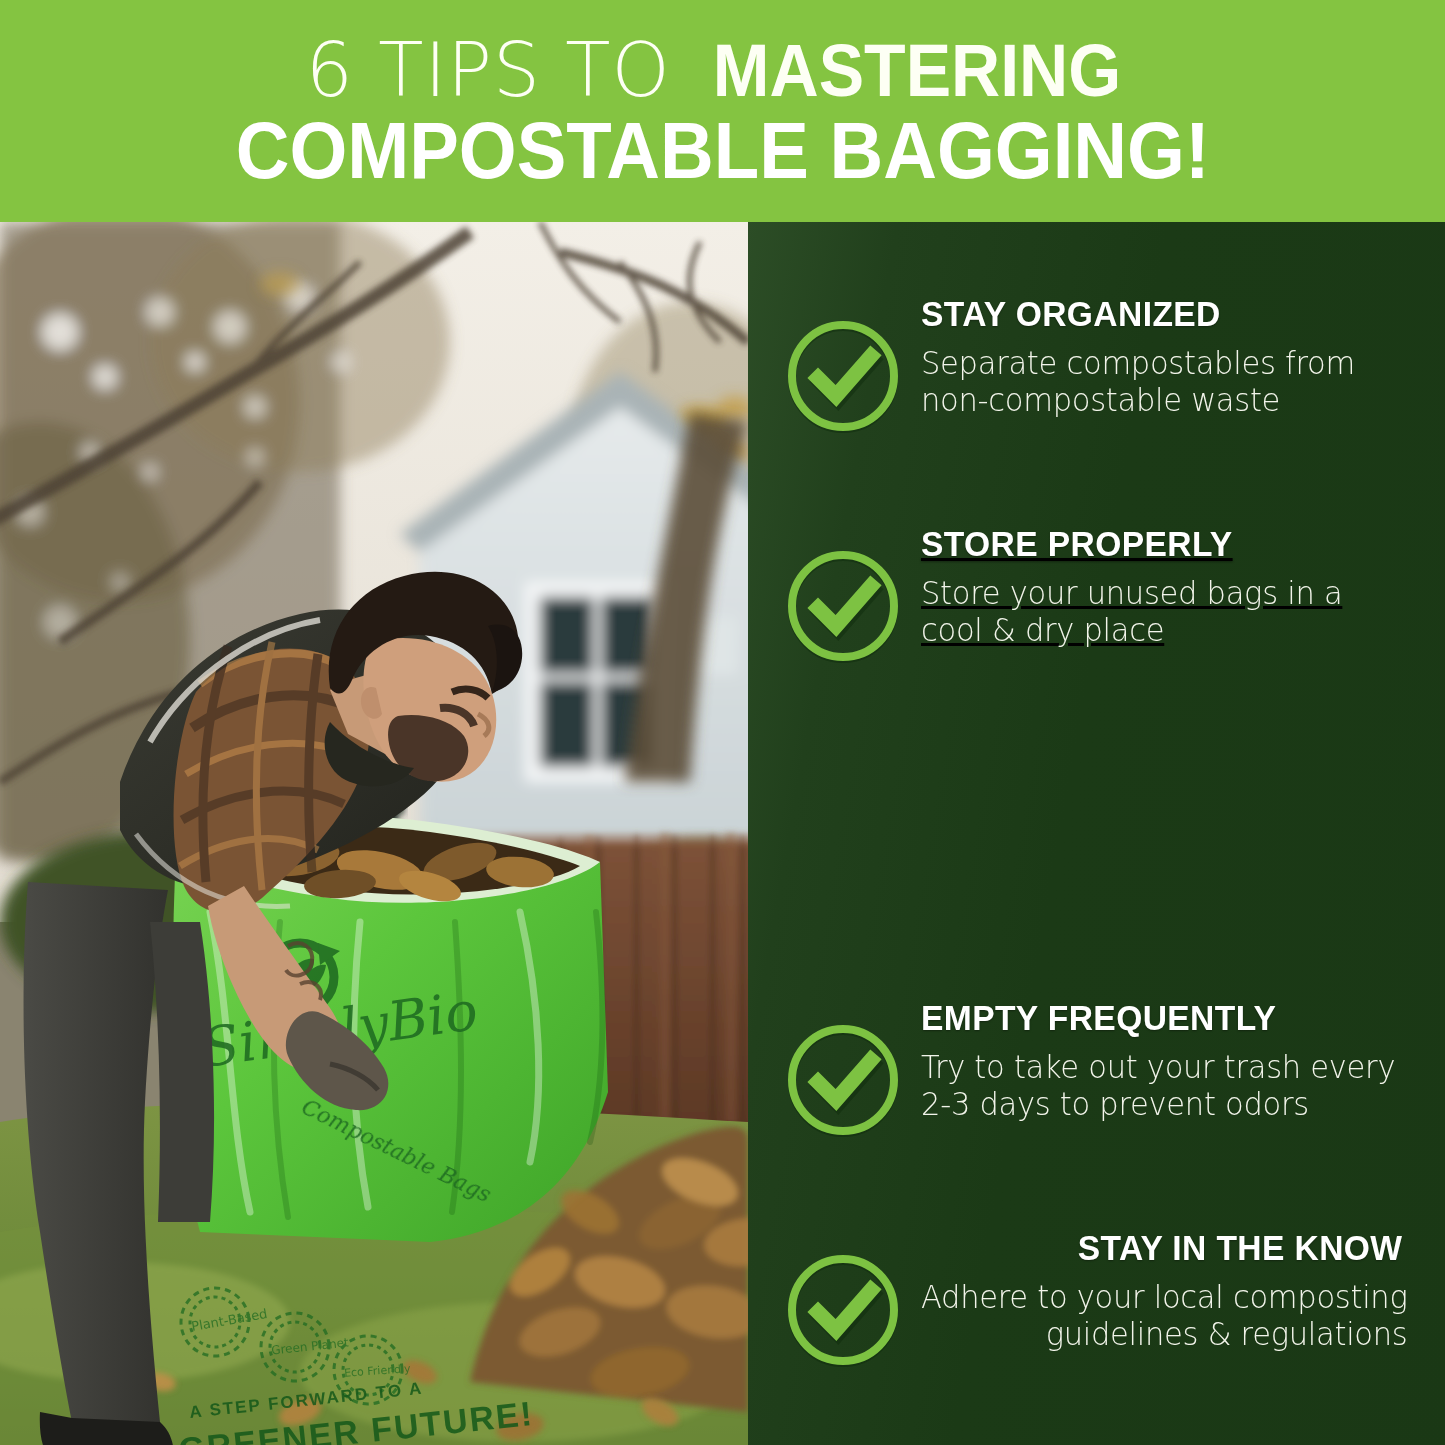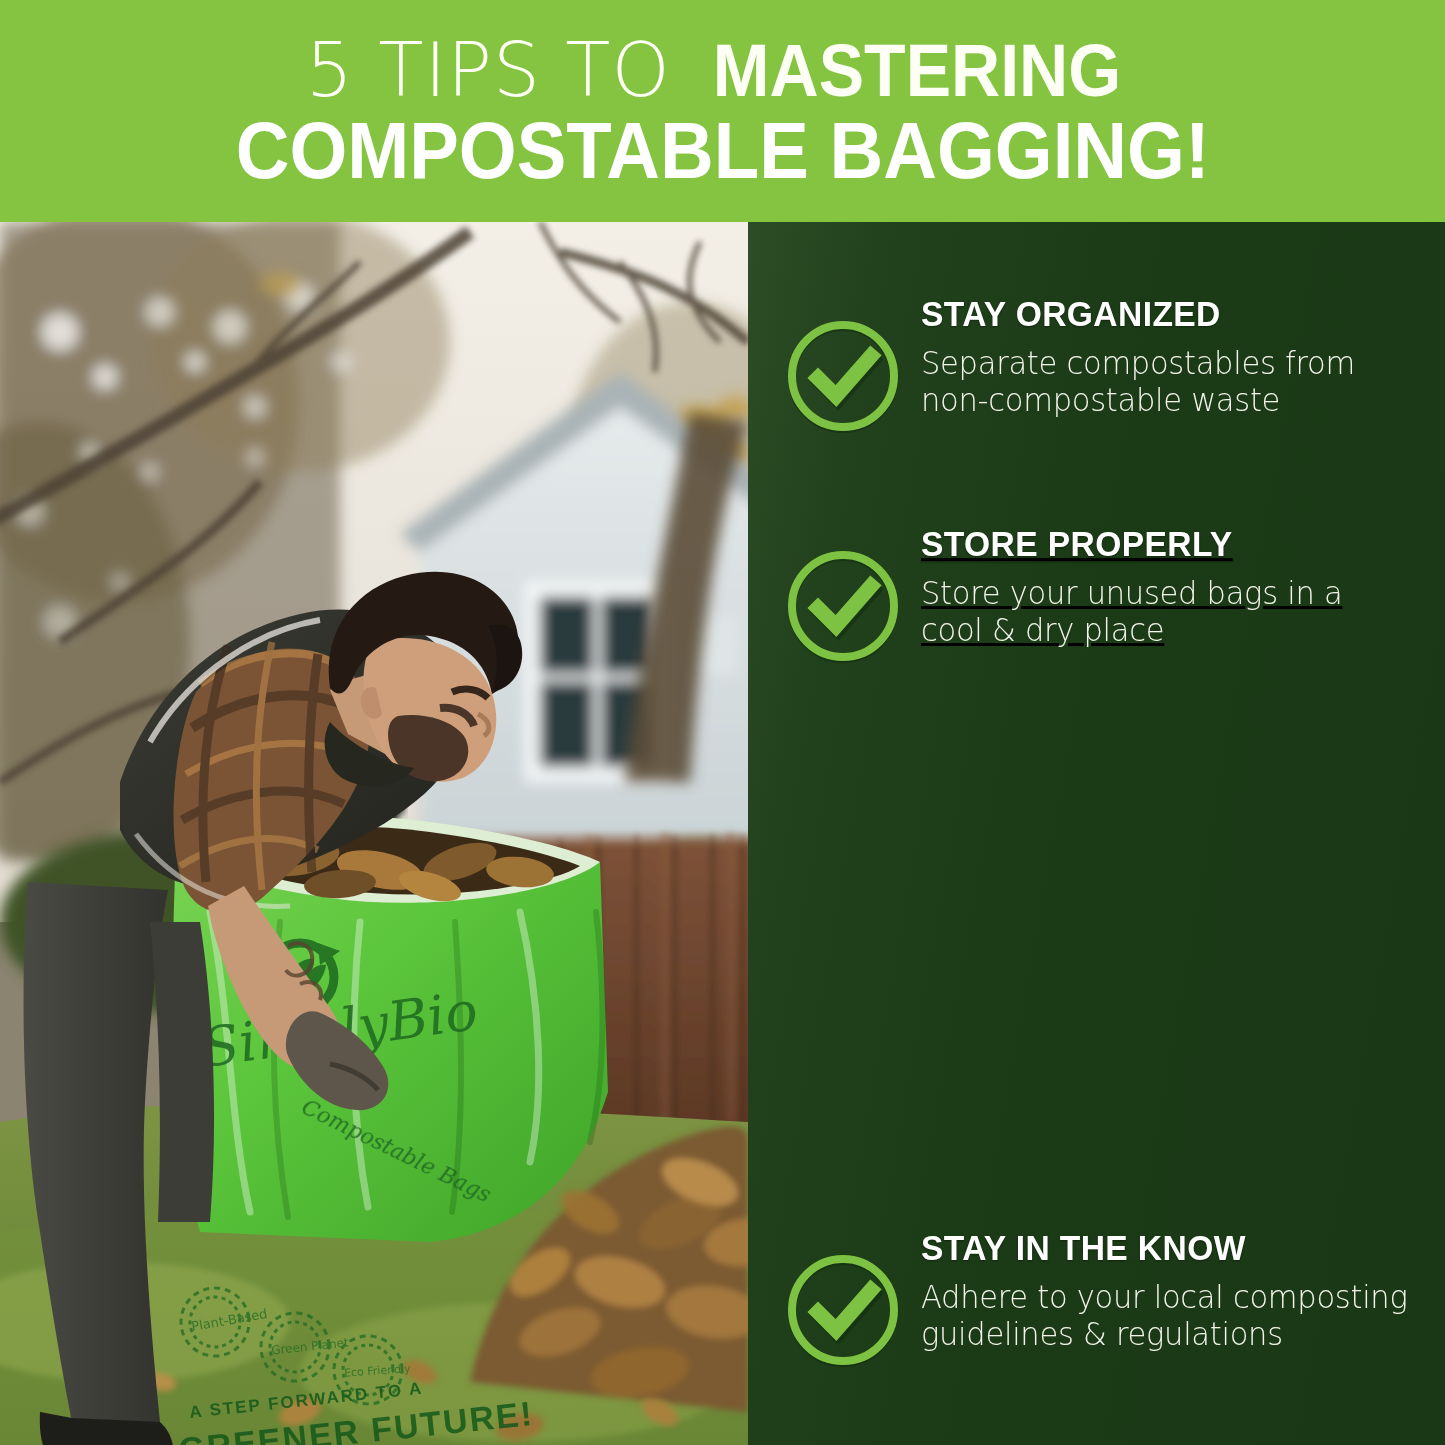--- a/index.html
+++ b/index.html
@@ -83,21 +83,21 @@
     position:absolute;
     left:37px;
     width:660px;
     display:flex;
     align-items:flex-start;
   }
   .tip-0 { top:68px; }
   .tip-1 { top:298px;text-decoration:underline; }
   .tip-2 { top:542px; }
   .tip-3 { top:772px; }
-  .tip-4 { top:1002px; }
+  .tip-4 { top:1002px;text-align:right; }
 
   .check-wrap {
     position:relative;
     flex:0 0 auto;
     width:116px; height:116px;
     margin-top:28px;
   }
   .check-wrap svg { display:block; }
 
   .tip-text {
@@ -130,21 +130,21 @@
   }
   .tip-body .ln { display:block; white-space:nowrap; }
 </style>
 </head>
 <body>
 
 <div class="poster">
 
   <div class="header">
     <div class="title-line1">
-      <span class="light">5 TIPS TO </span><span class="bold">MASTERING</span>
+      <span class="light">6 TIPS TO </span><span class="bold">MASTERING</span>
     </div>
     <div class="title-line2">COMPOSTABLE BAGGING!</div>
   </div>
 
   <div class="photo">
     <svg viewBox="0 0 748 1223" xmlns="http://www.w3.org/2000/svg">
       <defs>
         <linearGradient id="skyG" x1="0" y1="0" x2="0" y2="1">
           <stop offset="0" stop-color="#f3efe7"></stop>
           <stop offset="1" stop-color="#e3ddd2"></stop>
@@ -470,20 +470,37 @@
         <div class="tip-text">
           <div class="tip-title">STORE PROPERLY</div>
           <div class="tip-body">
             <span class="ln">Store your unused bags in a</span>
             <span class="ln">cool &amp; dry place</span>
           </div>
         </div>
       </div>
 
 
+      <div class="tip tip-3">
+        <div class="check-wrap">
+          <svg width="116" height="116" viewBox="0 0 116 116" xmlns="http://www.w3.org/2000/svg">
+            <circle cx="58" cy="60" r="51" fill="none" stroke="#0d2b0c" stroke-width="8" opacity="0.5"></circle>
+            <circle cx="58" cy="58" r="51" fill="none" stroke="#7dc242" stroke-width="8"></circle>
+            <path d="M33 60 L 51 78 L 86 38" fill="none" stroke="#0d2b0c" stroke-width="15" stroke-linecap="square" stroke-linejoin="miter" opacity="0.45" transform="translate(2,4)"></path>
+            <path d="M33 60 L 51 78 L 86 38" fill="none" stroke="#7dc242" stroke-width="15" stroke-linecap="square" stroke-linejoin="miter"></path>
+          </svg>
+        </div>
+        <div class="tip-text">
+          <div class="tip-title">EMPTY FREQUENTLY</div>
+          <div class="tip-body">
+            <span class="ln">Try to take out your trash every</span>
+            <span class="ln">2-3 days to prevent odors</span>
+          </div>
+        </div>
+      </div>
 
       <div class="tip tip-4">
         <div class="check-wrap">
           <svg width="116" height="116" viewBox="0 0 116 116" xmlns="http://www.w3.org/2000/svg">
             <circle cx="58" cy="60" r="51" fill="none" stroke="#0d2b0c" stroke-width="8" opacity="0.5"></circle>
             <circle cx="58" cy="58" r="51" fill="none" stroke="#7dc242" stroke-width="8"></circle>
             <path d="M33 60 L 51 78 L 86 38" fill="none" stroke="#0d2b0c" stroke-width="15" stroke-linecap="square" stroke-linejoin="miter" opacity="0.45" transform="translate(2,4)"></path>
             <path d="M33 60 L 51 78 L 86 38" fill="none" stroke="#7dc242" stroke-width="15" stroke-linecap="square" stroke-linejoin="miter"></path>
           </svg>
         </div>

